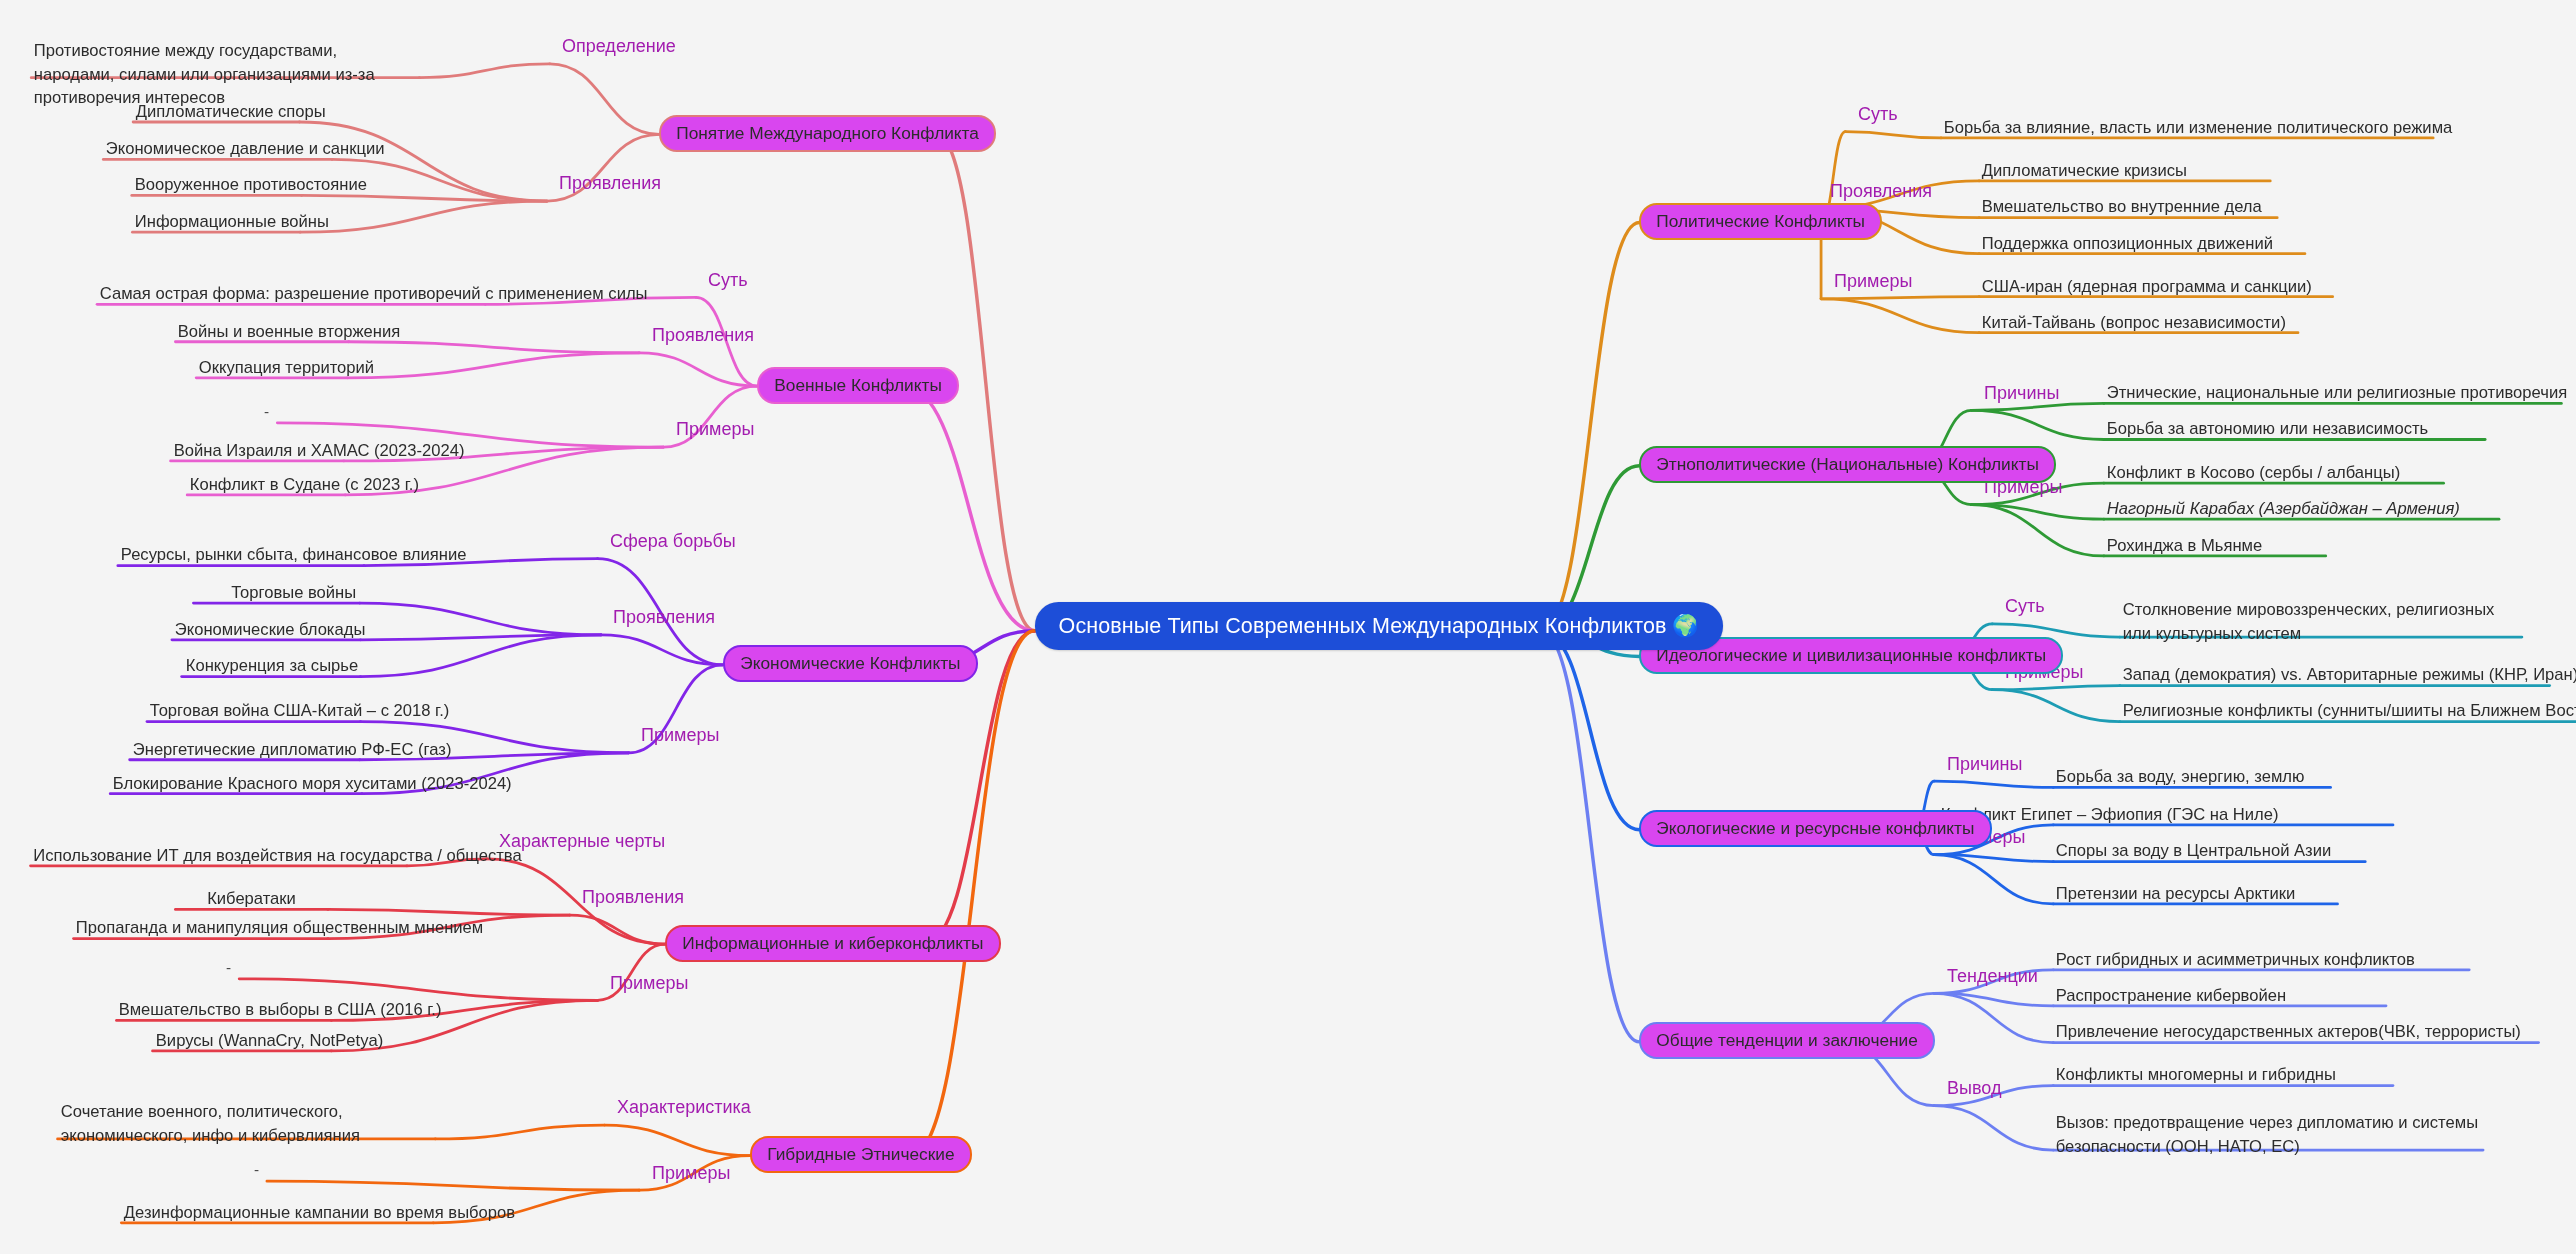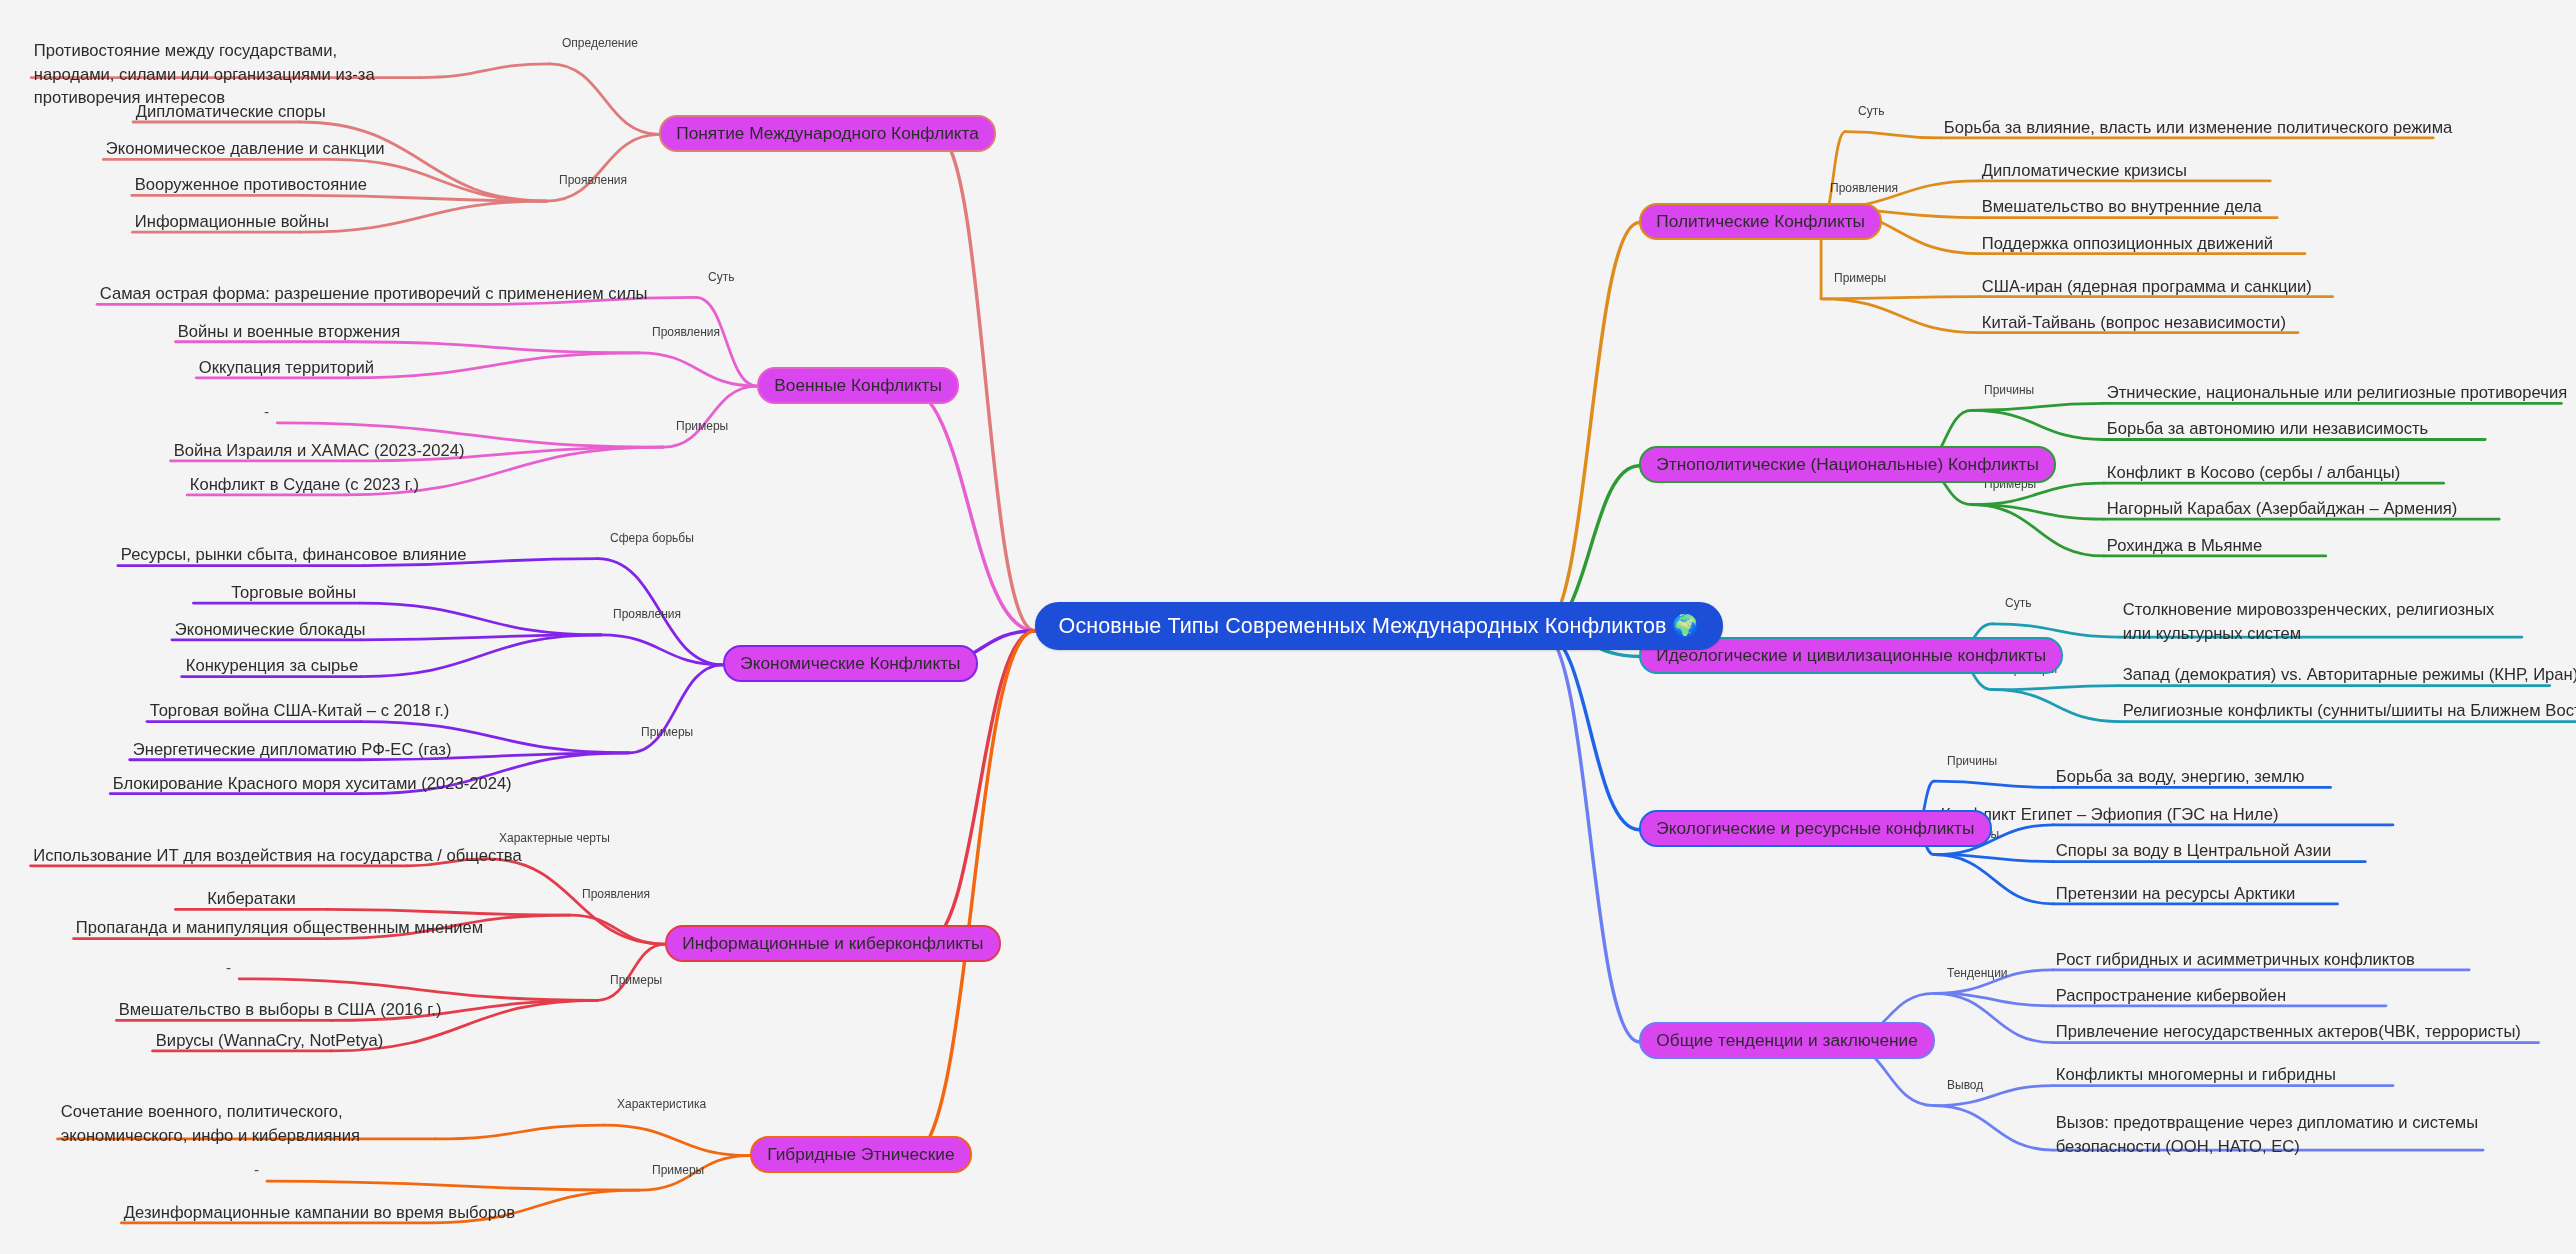--- a/index.html
+++ b/index.html
@@ -35,22 +35,22 @@
     padding:6.2px 15.3px;
     font-size:17.3px;
     color:#2c2c2c;
     white-space:nowrap;
     z-index:30;
   }
 
   
   .mid-node{
     position:absolute;
-    font-size:12px;
-    color:#404040;
+    font-size:18px;
+    color:#a21caf;
     white-space:nowrap;
     z-index:20;
   }
 
   
   .leaf-node{
     position:absolute;
     font-size:16.6px;
     color:#2c2c2c;
     line-height:1.42;
@@ -325,21 +325,21 @@
       <div class="leaf-node nowrap" style="left: 2104px; width: 458px; top: 381px; text-align: left;">
         <span class="txt">Этнические, национальные или религиозные противоречия</span>
       </div>
       <div class="leaf-node nowrap" style="left: 2104px; width: 381px; top: 417px; text-align: left;">
         <span class="txt">Борьба за автономию или независимость</span>
       </div>
       <div class="mid-node" style="top: 477px; left: 1984px;">Примеры</div>
       <div class="leaf-node nowrap" style="left: 2104px; width: 340px; top: 461px; text-align: left;">
         <span class="txt">Конфликт в Косово (сербы / албанцы)</span>
       </div>
-      <div class="leaf-node nowrap" style="left: 2104px; width: 395px; top: 497px; text-align: left;">
+      <div class="leaf-node nowrap" style="left: 2104px; width: 395px; top: 497px; text-align: left; font-style: italic;">
         <span class="txt">Нагорный Карабах (Азербайджан – Армения)</span>
       </div>
       <div class="leaf-node nowrap" style="left: 2104px; width: 222px; top: 534px; text-align: left;">
         <span class="txt">Рохинджа в Мьянме</span>
       </div>
       <div class="branch-node" style="left: 1639px; top: 637px; border-color: rgb(29, 156, 180);">Идеологические и цивилизационные конфликты</div>
       <div class="mid-node" style="top: 596px; left: 2005px;">Суть</div>
       <div class="leaf-node wrap" style="left: 2120px; width: 402px; top: 598px; text-align: left;">
         <span class="txt">Столкновение мировоззренческих, религиозных или культурных систем</span>
       </div>

